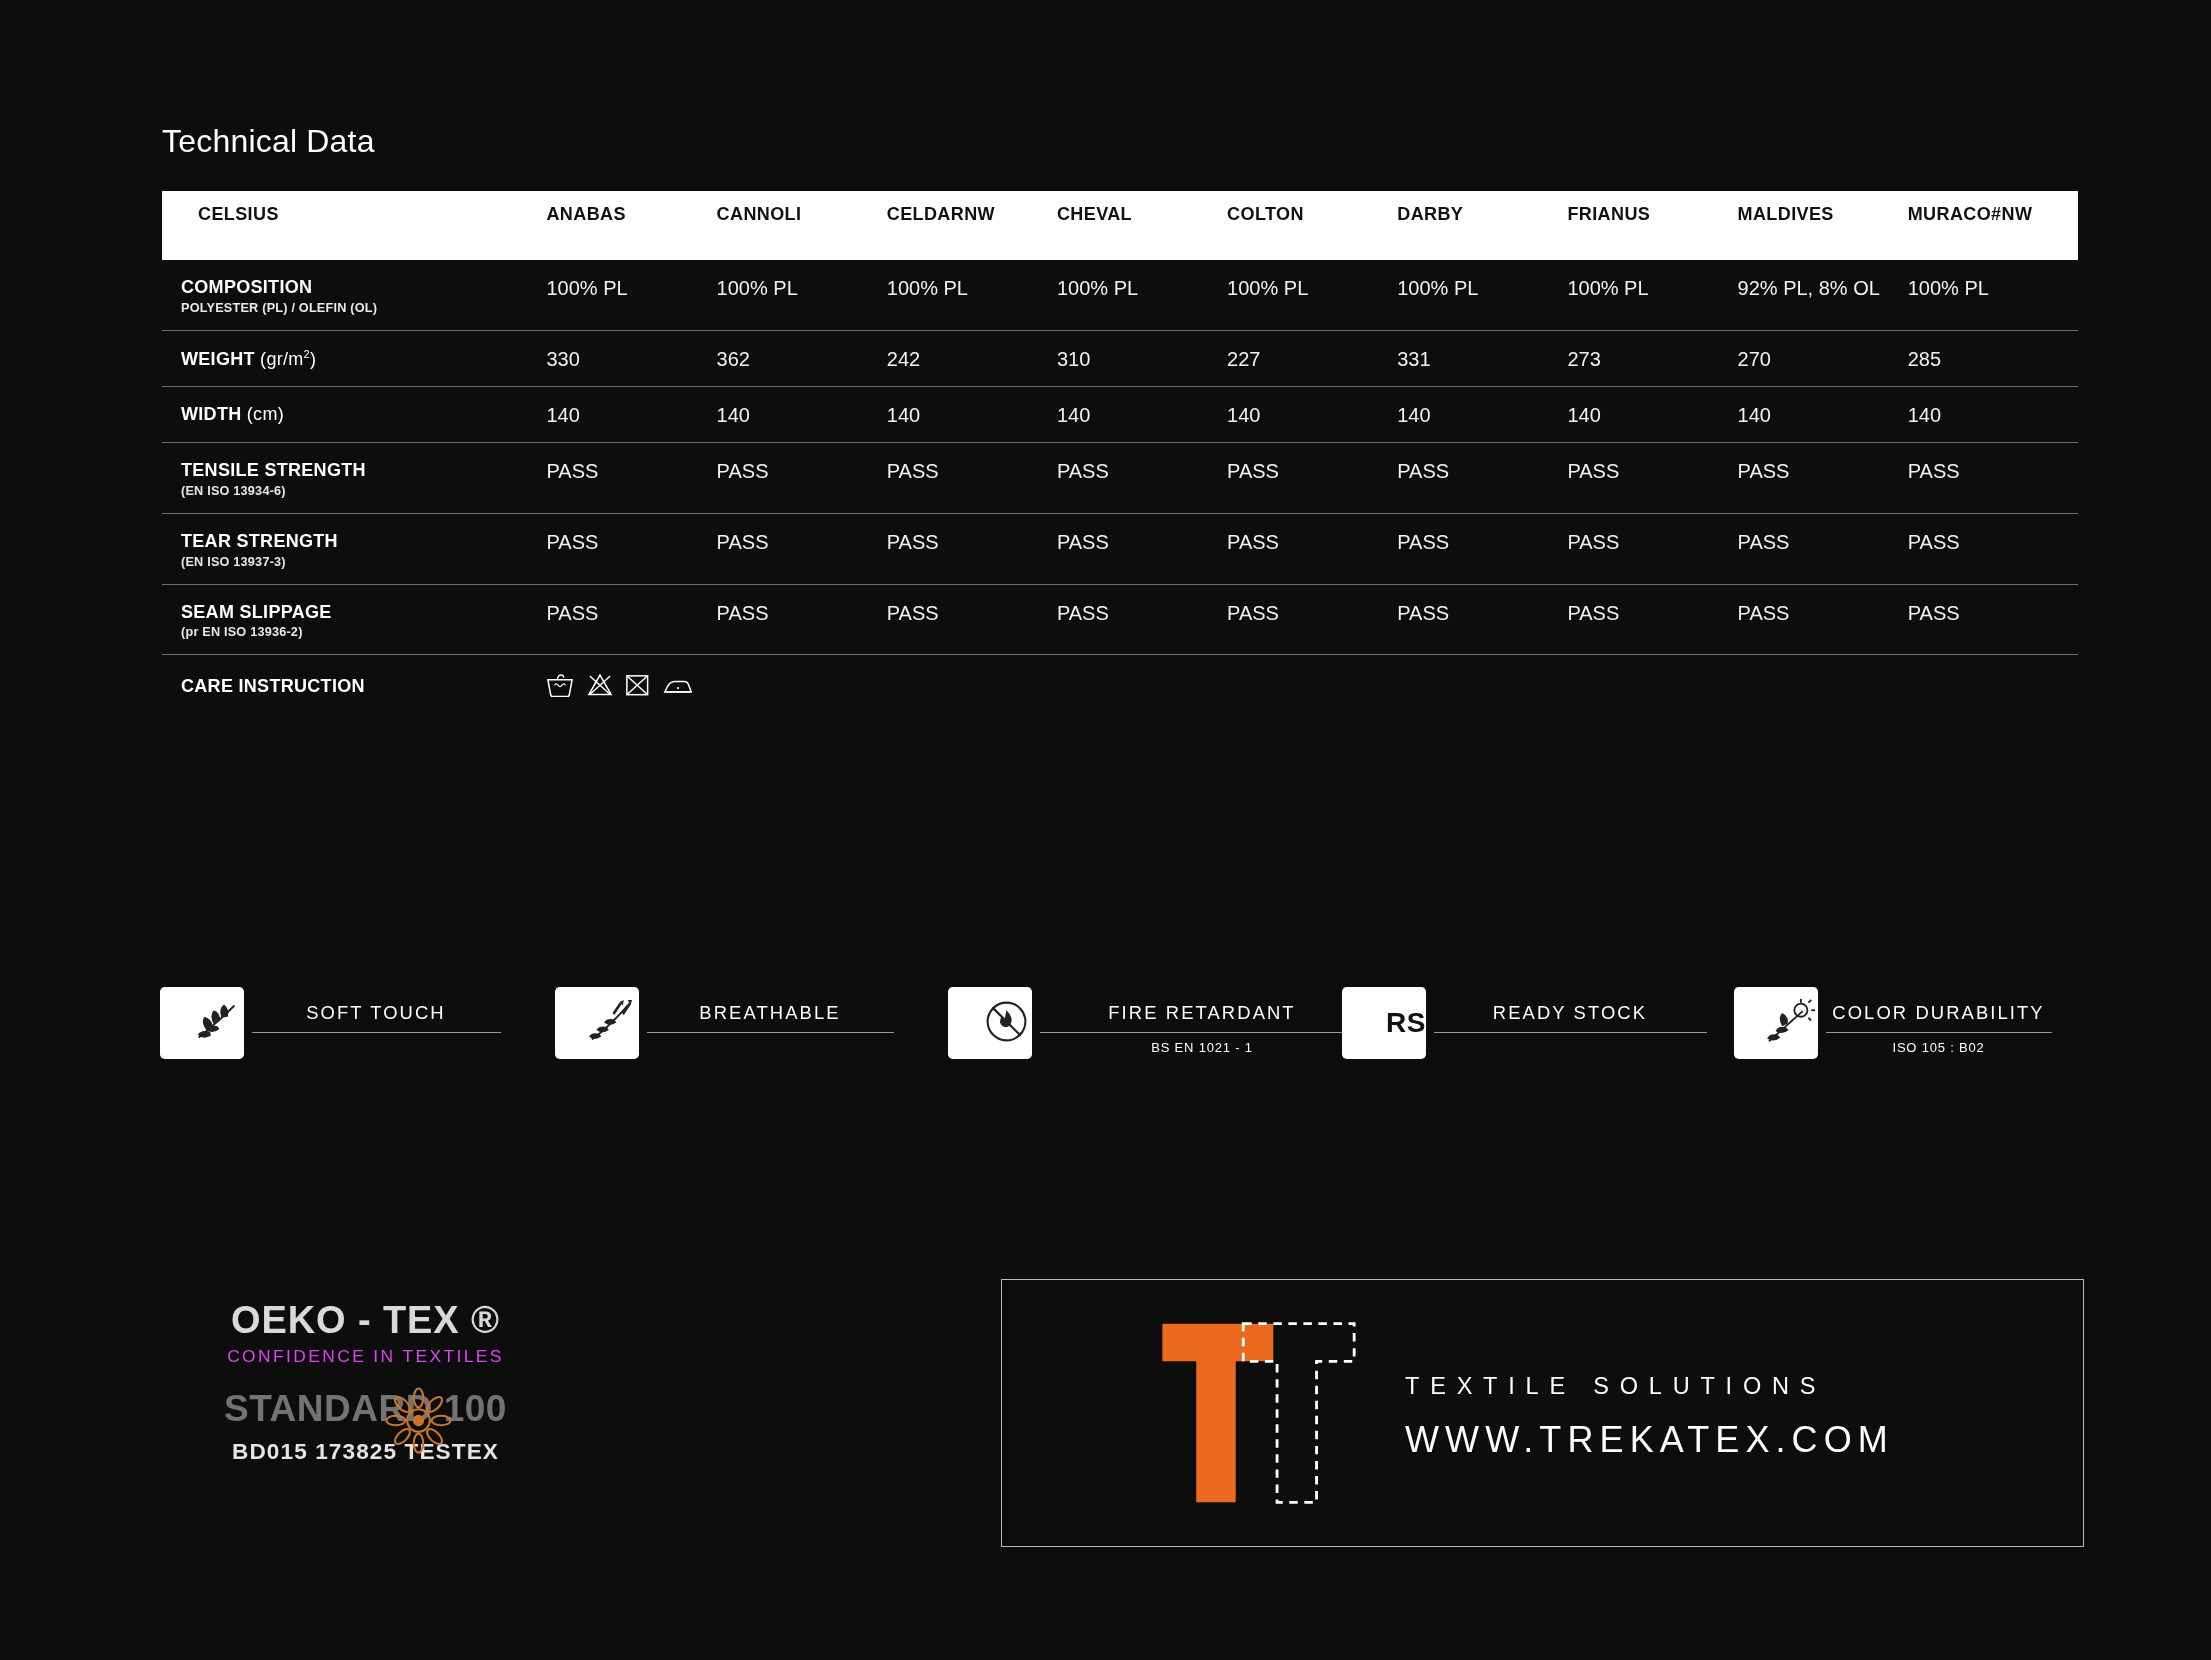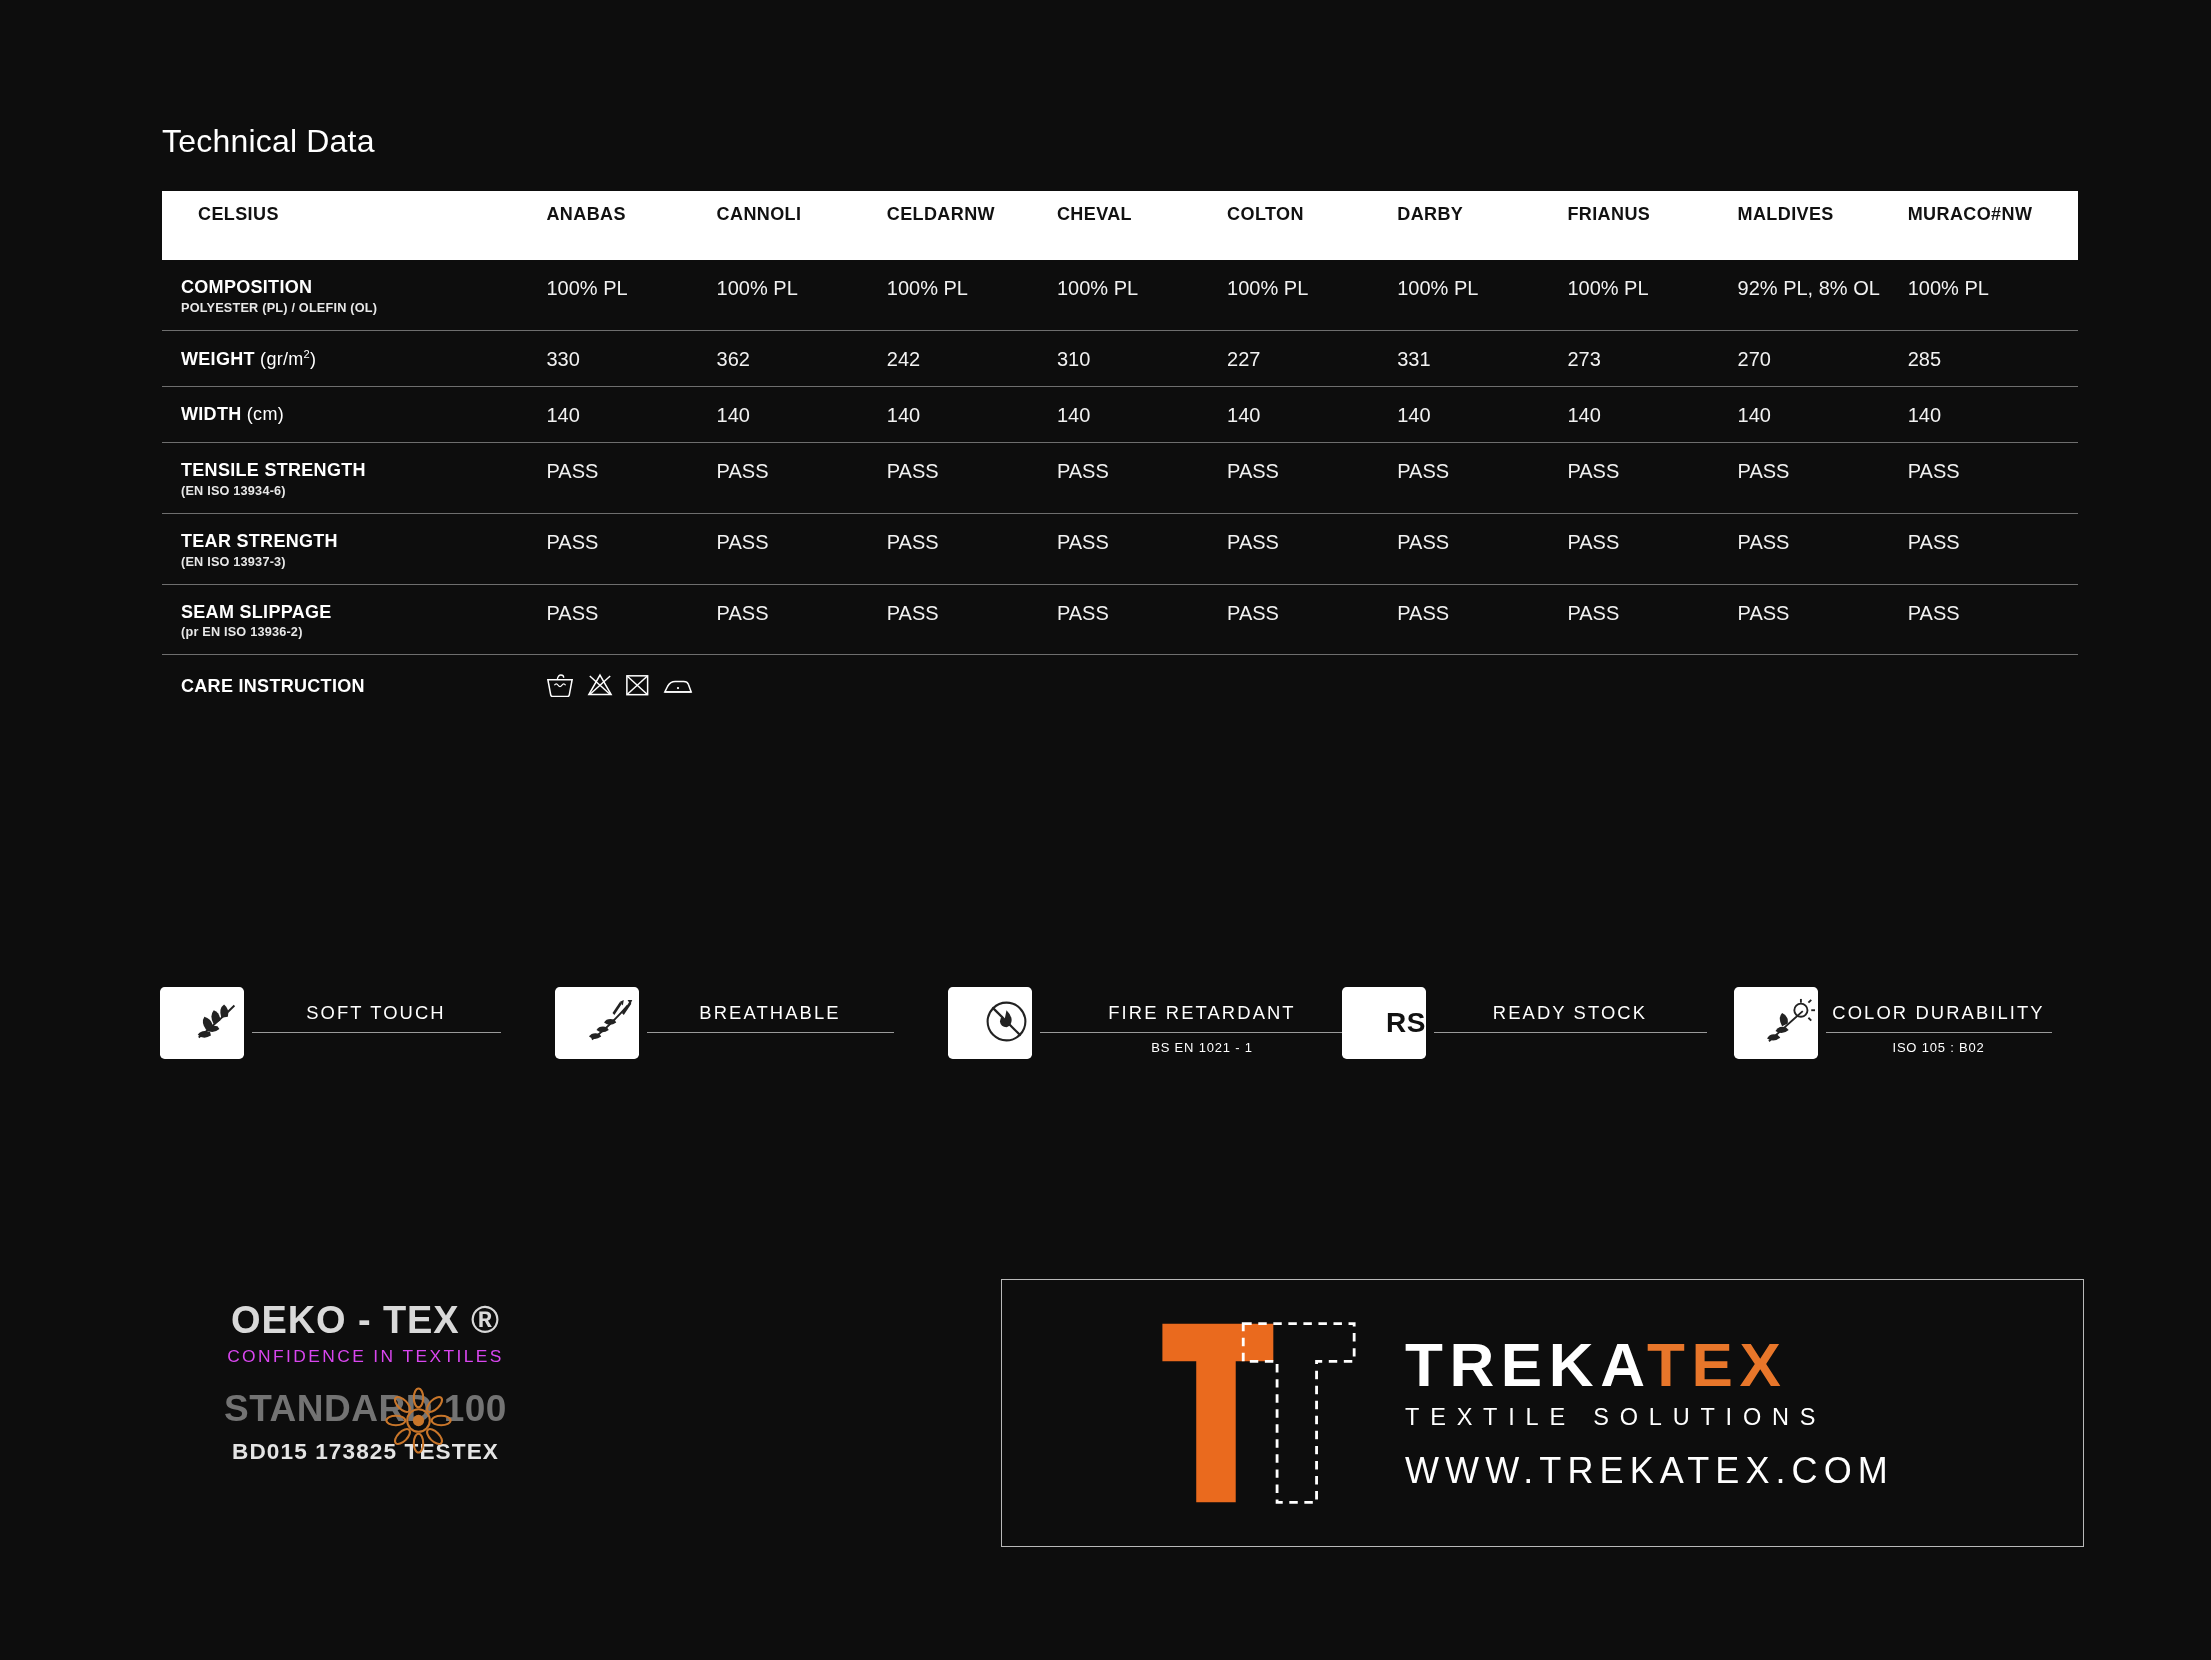--- a/index.html
+++ b/index.html
@@ -534,21 +534,20 @@
     <div class="brand-inner">
       <div class="brand-mark">
         <svg width="235" height="198" viewBox="0 0 250 210">
           <path d="M10 10 h118 v40 h-40 v150 h-42 v-150 h-36 Z" fill="#ea6a1e"></path>
           <g fill="none" stroke="#ffffff" stroke-width="3" stroke-dasharray="9 7">
             <path d="M96 10 h118 v40 h-40 v150 h-42 v-150 h-36 Z"></path>
           </g>
         </svg>
       </div>
       <div class="brand-text">
-        <div class="brand-name"><span class="treka">TREKA</span><span class="tex">TEX</span></div>
         <div class="brand-sub">TEXTILE SOLUTIONS</div>
         <div class="brand-url">WWW.TREKATEX.COM</div>
       </div>
     </div>
   </div>
 
 </div>
 
 
 </body></html>

